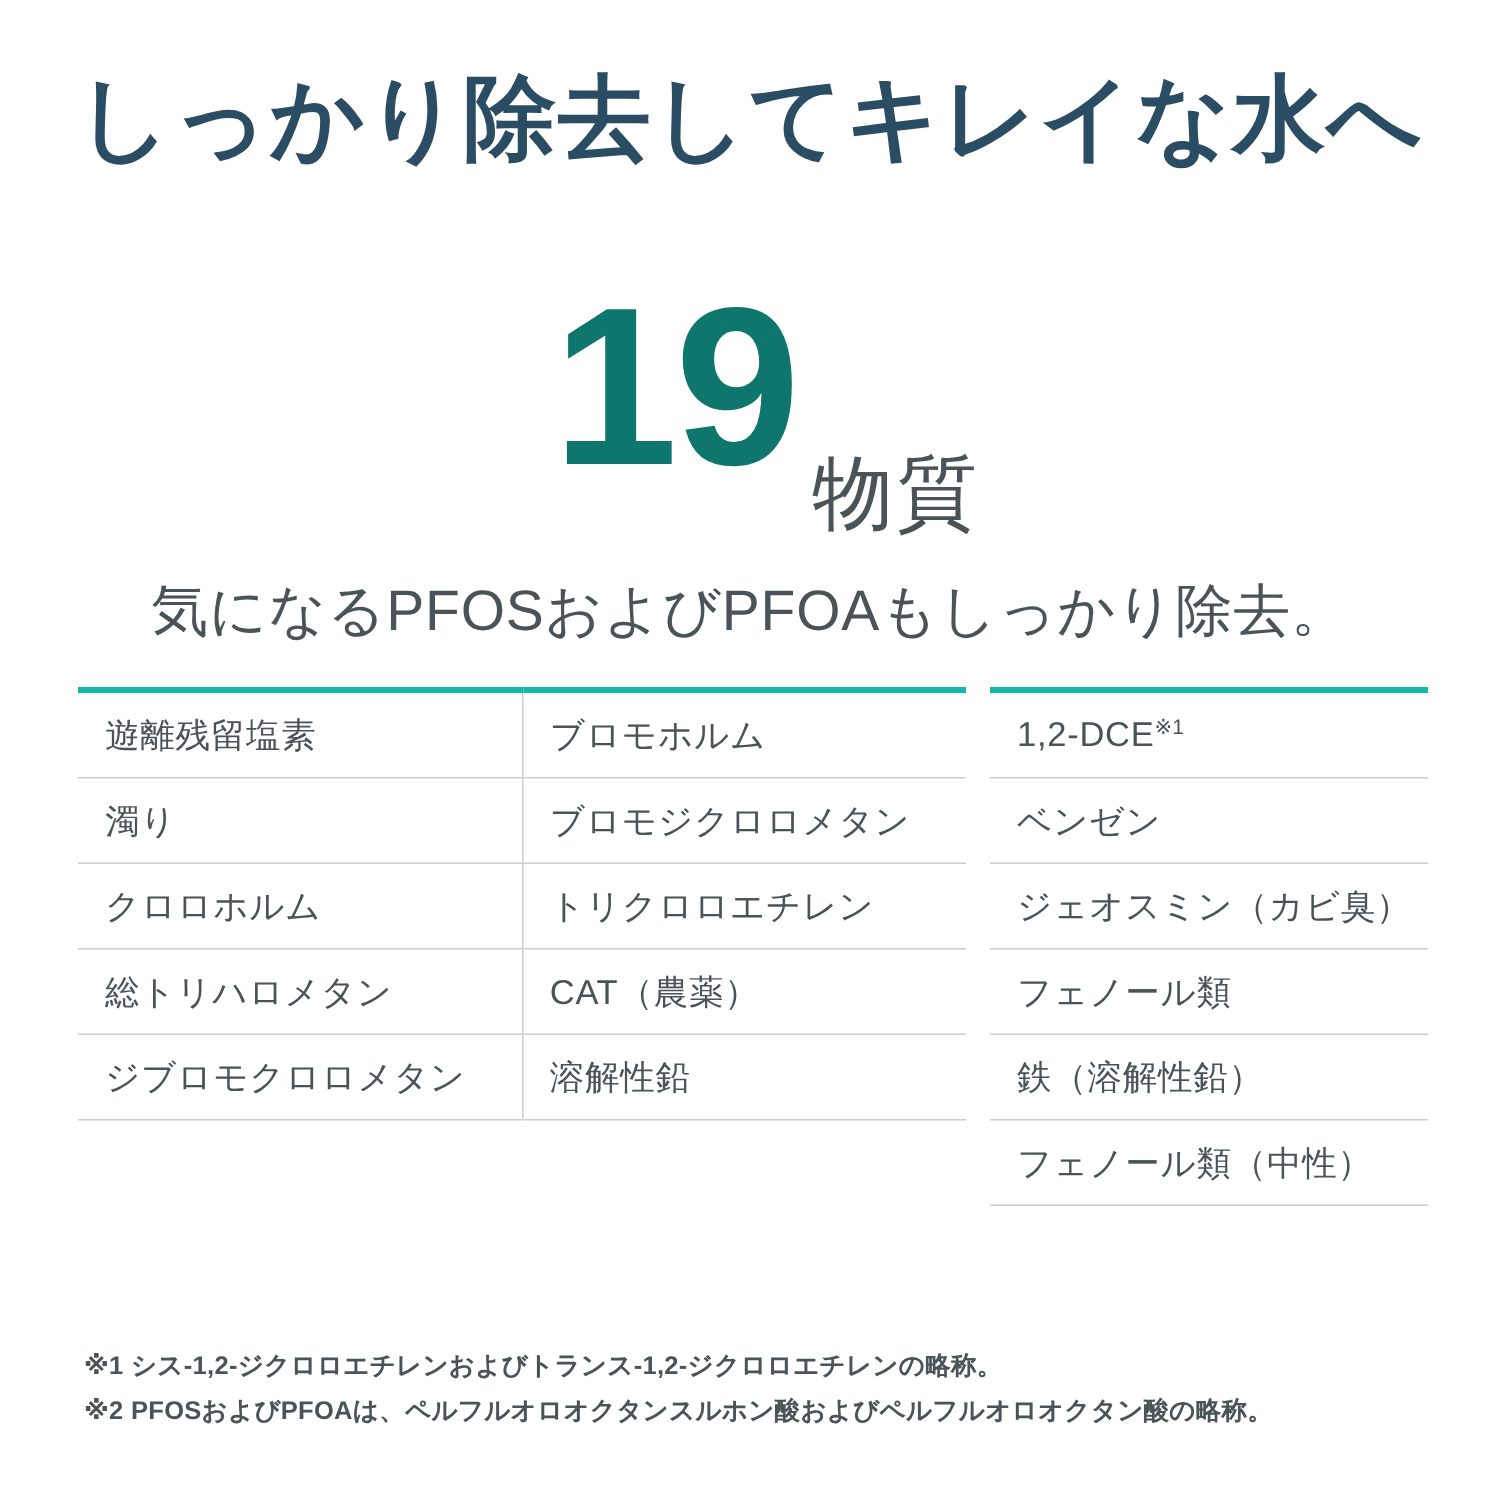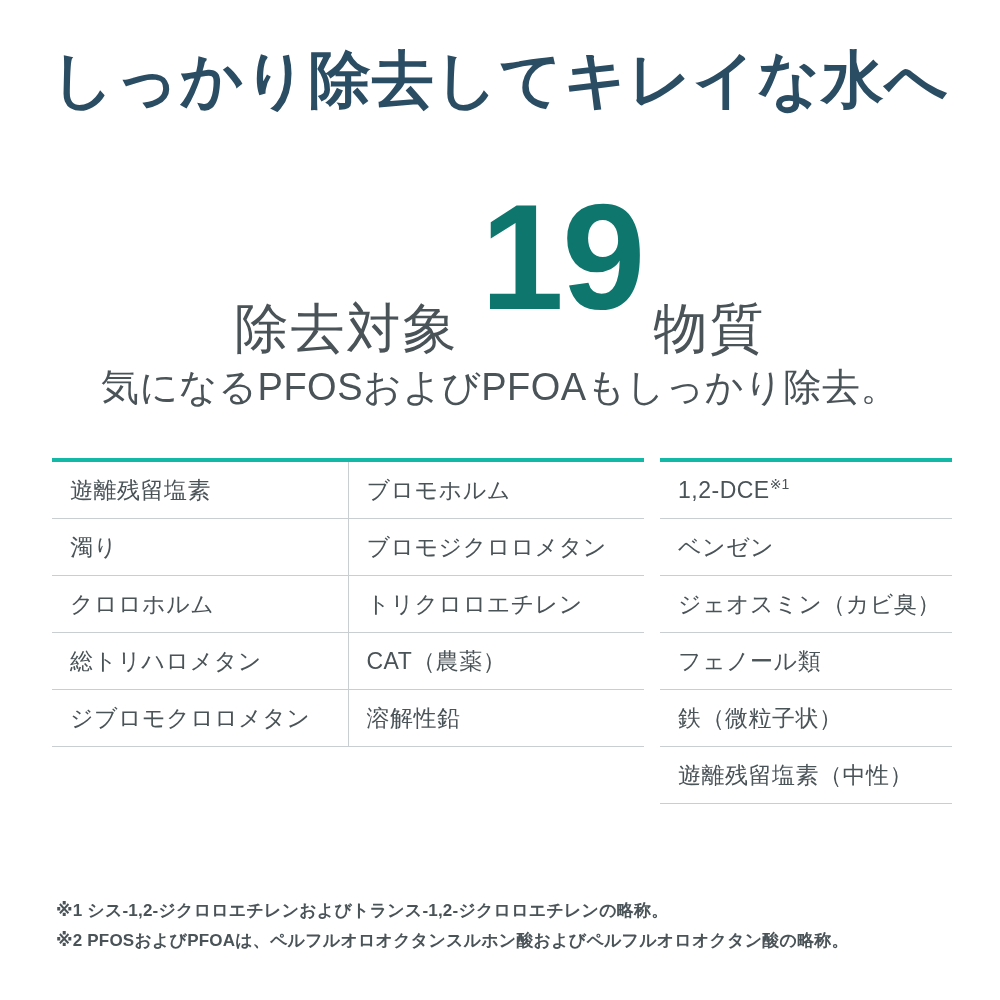--- a/index.html
+++ b/index.html
@@ -66,21 +66,21 @@
     letter-spacing: 2px;
     color: #4a5358;
     font-weight: 400;
     position: relative;
     top: 38px;
   }
 
   
   .lead {
     position: absolute;
-    top: 362px;
+    top: 382px;
     left: 0;
     width: 1000px;
     text-align: center;
     font-size: 38px;
     letter-spacing: 0.5px;
     color: #4a5358;
   }
 
   
   .tables {
@@ -136,21 +136,20 @@
   }
 </style>
 </head>
 <body>
 
 <div class="page">
 
   <div class="headline">しっかり除去してキレイな水へ</div>
 
   <div class="count-block">
-    <span class="count-pre">除去対象</span>
     <span class="count-number">19</span>
     <span class="count-post">物質</span>
   </div>
 
   <div class="lead">気になるPFOSおよびPFOAもしっかり除去。</div>
 
   <div class="tables">
 
     <table class="tbl left-group">
       <tbody>
@@ -185,24 +184,24 @@
         <tr>
           <td><span>ベンゼン</span><span class="sup"></span></td>
         </tr>
         <tr>
           <td><span>ジェオスミン（カビ臭）</span><span class="sup"></span></td>
         </tr>
         <tr>
           <td><span>フェノール類</span><span class="sup"></span></td>
         </tr>
         <tr>
-          <td><span>鉄（微粒子状）</span><span class="sup"></span></td>
-        </tr>
-        <tr>
-          <td><span>遊離残留塩素（中性）</span><span class="sup"></span></td>
+          <td><span>鉄（溶解性鉛）</span><span class="sup"></span></td>
+        </tr>
+        <tr>
+          <td><span>フェノール類（中性）</span><span class="sup"></span></td>
         </tr>
       </tbody>
     </table>
 
   </div>
 
   <div class="notes">
     <div>※1 シス-1,2-ジクロロエチレンおよびトランス-1,2-ジクロロエチレンの略称。</div>
     <div>※2 PFOSおよびPFOAは、ペルフルオロオクタンスルホン酸およびペルフルオロオクタン酸の略称。</div>
   </div>

